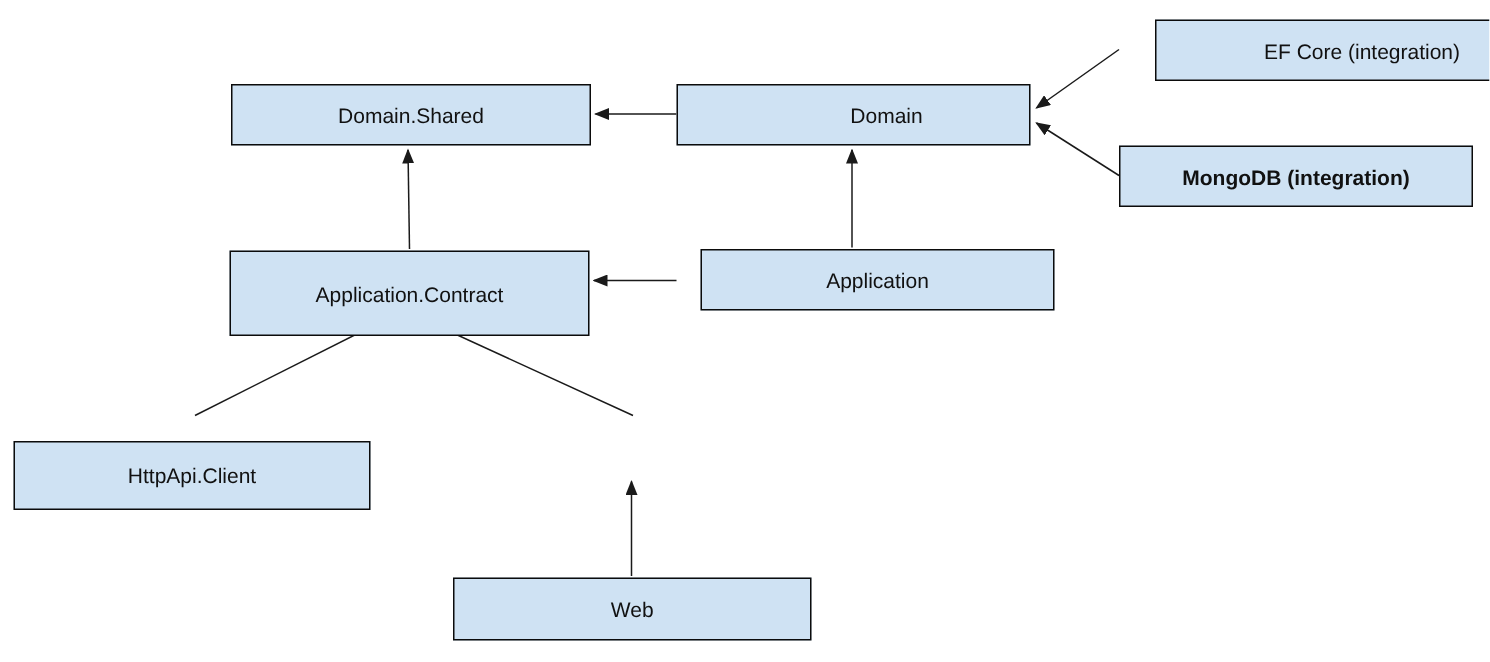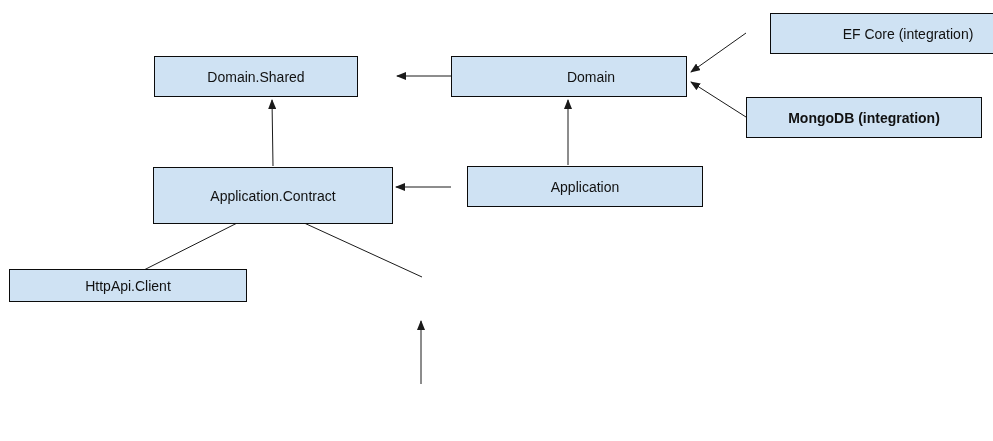--- a/index.html
+++ b/index.html
@@ -33,27 +33,27 @@
     line-height: 1;
     display: flex;
     align-items: center;
     justify-content: center;
     text-align: center;
     white-space: nowrap;
   }
   .edge-line { stroke: var(--arrow, #000000); stroke-width: 1; fill: none; }
 
   
-  #node-domain-shared        { left: 154px; top: 56px;  width: 204px; height: 41px; }
+  #node-domain-shared        { left: 154px; top: 56px;  width: 240px; height: 41px; }
   #node-domain               { left: 451px; top: 56px;  width: 236px; height: 41px; padding-left: 44px; }
   #node-ef-core              { left: 770px; top: 13px;  width: 276px; height: 41px; }
   #node-mongodb              { left: 746px; top: 97px;  width: 236px; height: 41px; font-weight: bold; }
   #node-application-contract { left: 153px; top: 167px; width: 240px; height: 57px; }
   #node-application          { left: 467px; top: 166px; width: 236px; height: 41px; }
-  #node-httpapi-client       { left: 9px;   top: 269px; width: 238px; height: 33px; }
+  #node-httpapi-client       { left: 9px;   top: 294px; width: 238px; height: 46px; }
   #node-httpapi              { left: 302px; top: 277px; width: 238px; height: 41px; }
   #node-web                  { left: 302px; top: 385px; width: 239px; height: 42px; }
 </style>
 </head>
 <body>
 
 <div id="canvas">
 
   <svg id="edges" viewBox="0 0 993 441" xmlns="http://www.w3.org/2000/svg">
     <defs>
@@ -89,14 +89,15 @@
 
   <div class="node" id="node-mongodb">MongoDB (integration)</div>
 
   <div class="node" id="node-application-contract">Application.Contract</div>
 
   <div class="node" id="node-application">Application</div>
 
   <div class="node" id="node-httpapi-client">HttpApi.Client</div>
 
 
+  <div class="node" id="node-web">Web</div>
 
 </div>
 
 </body></html>

